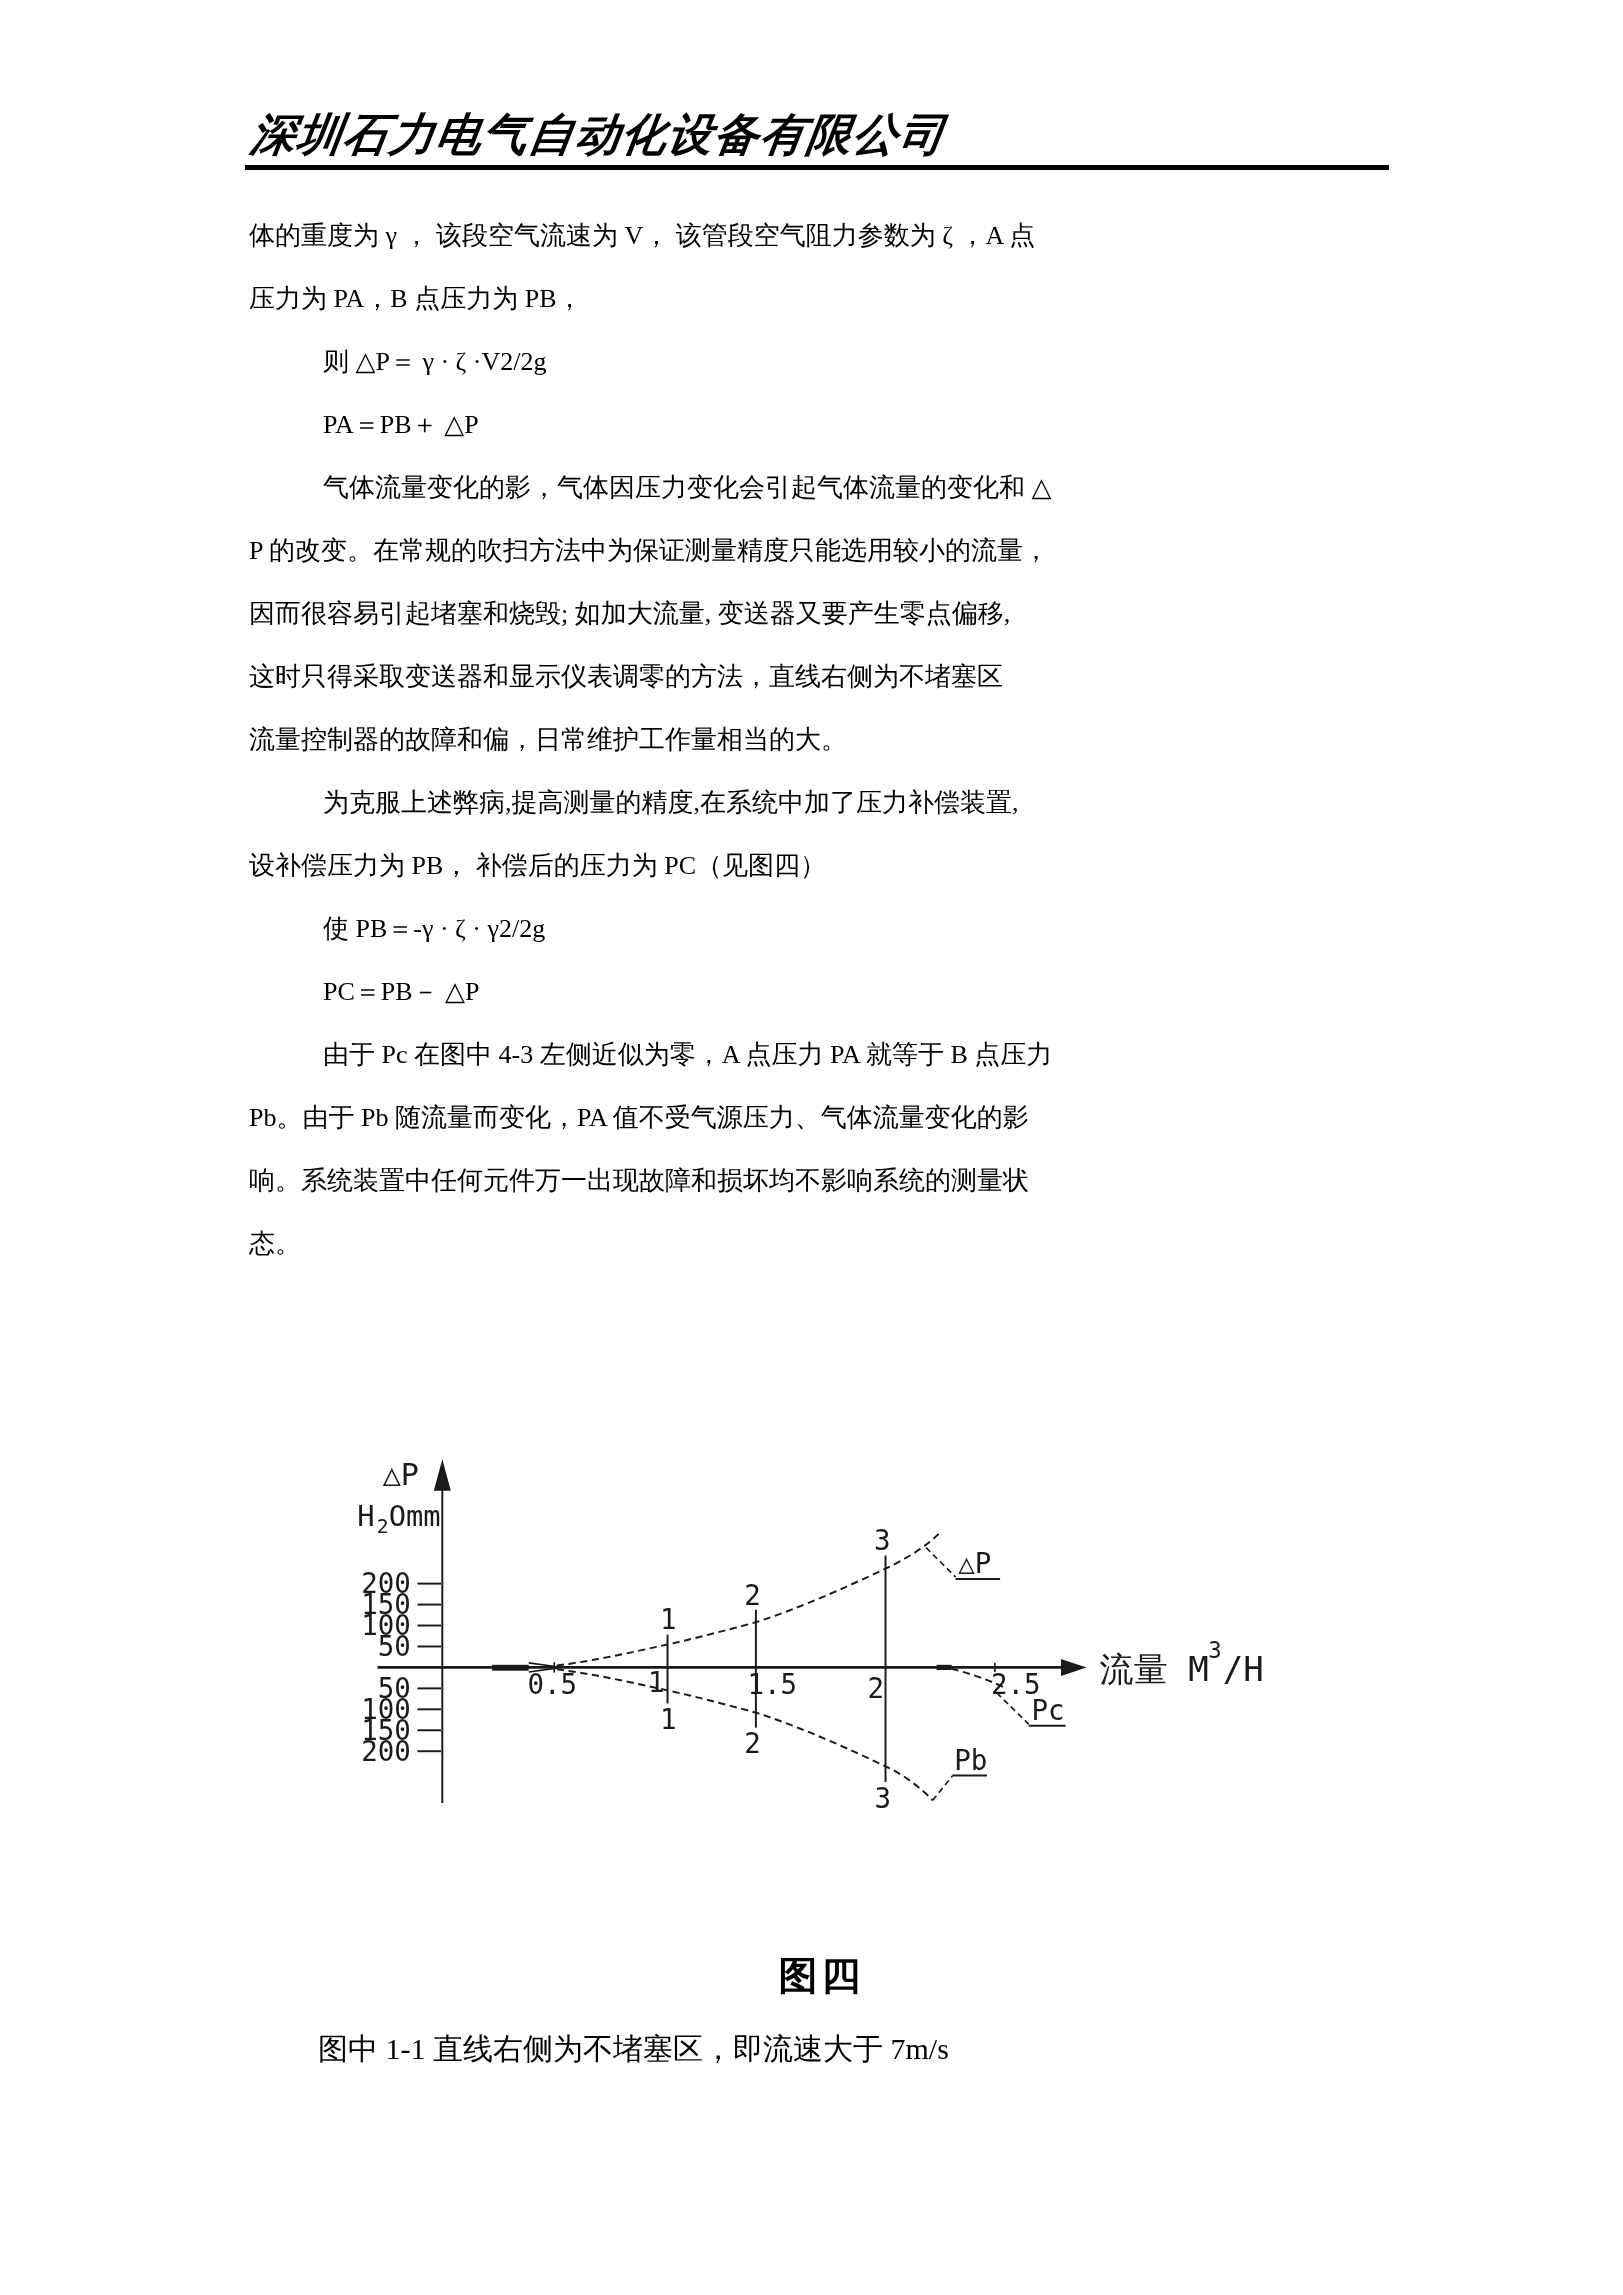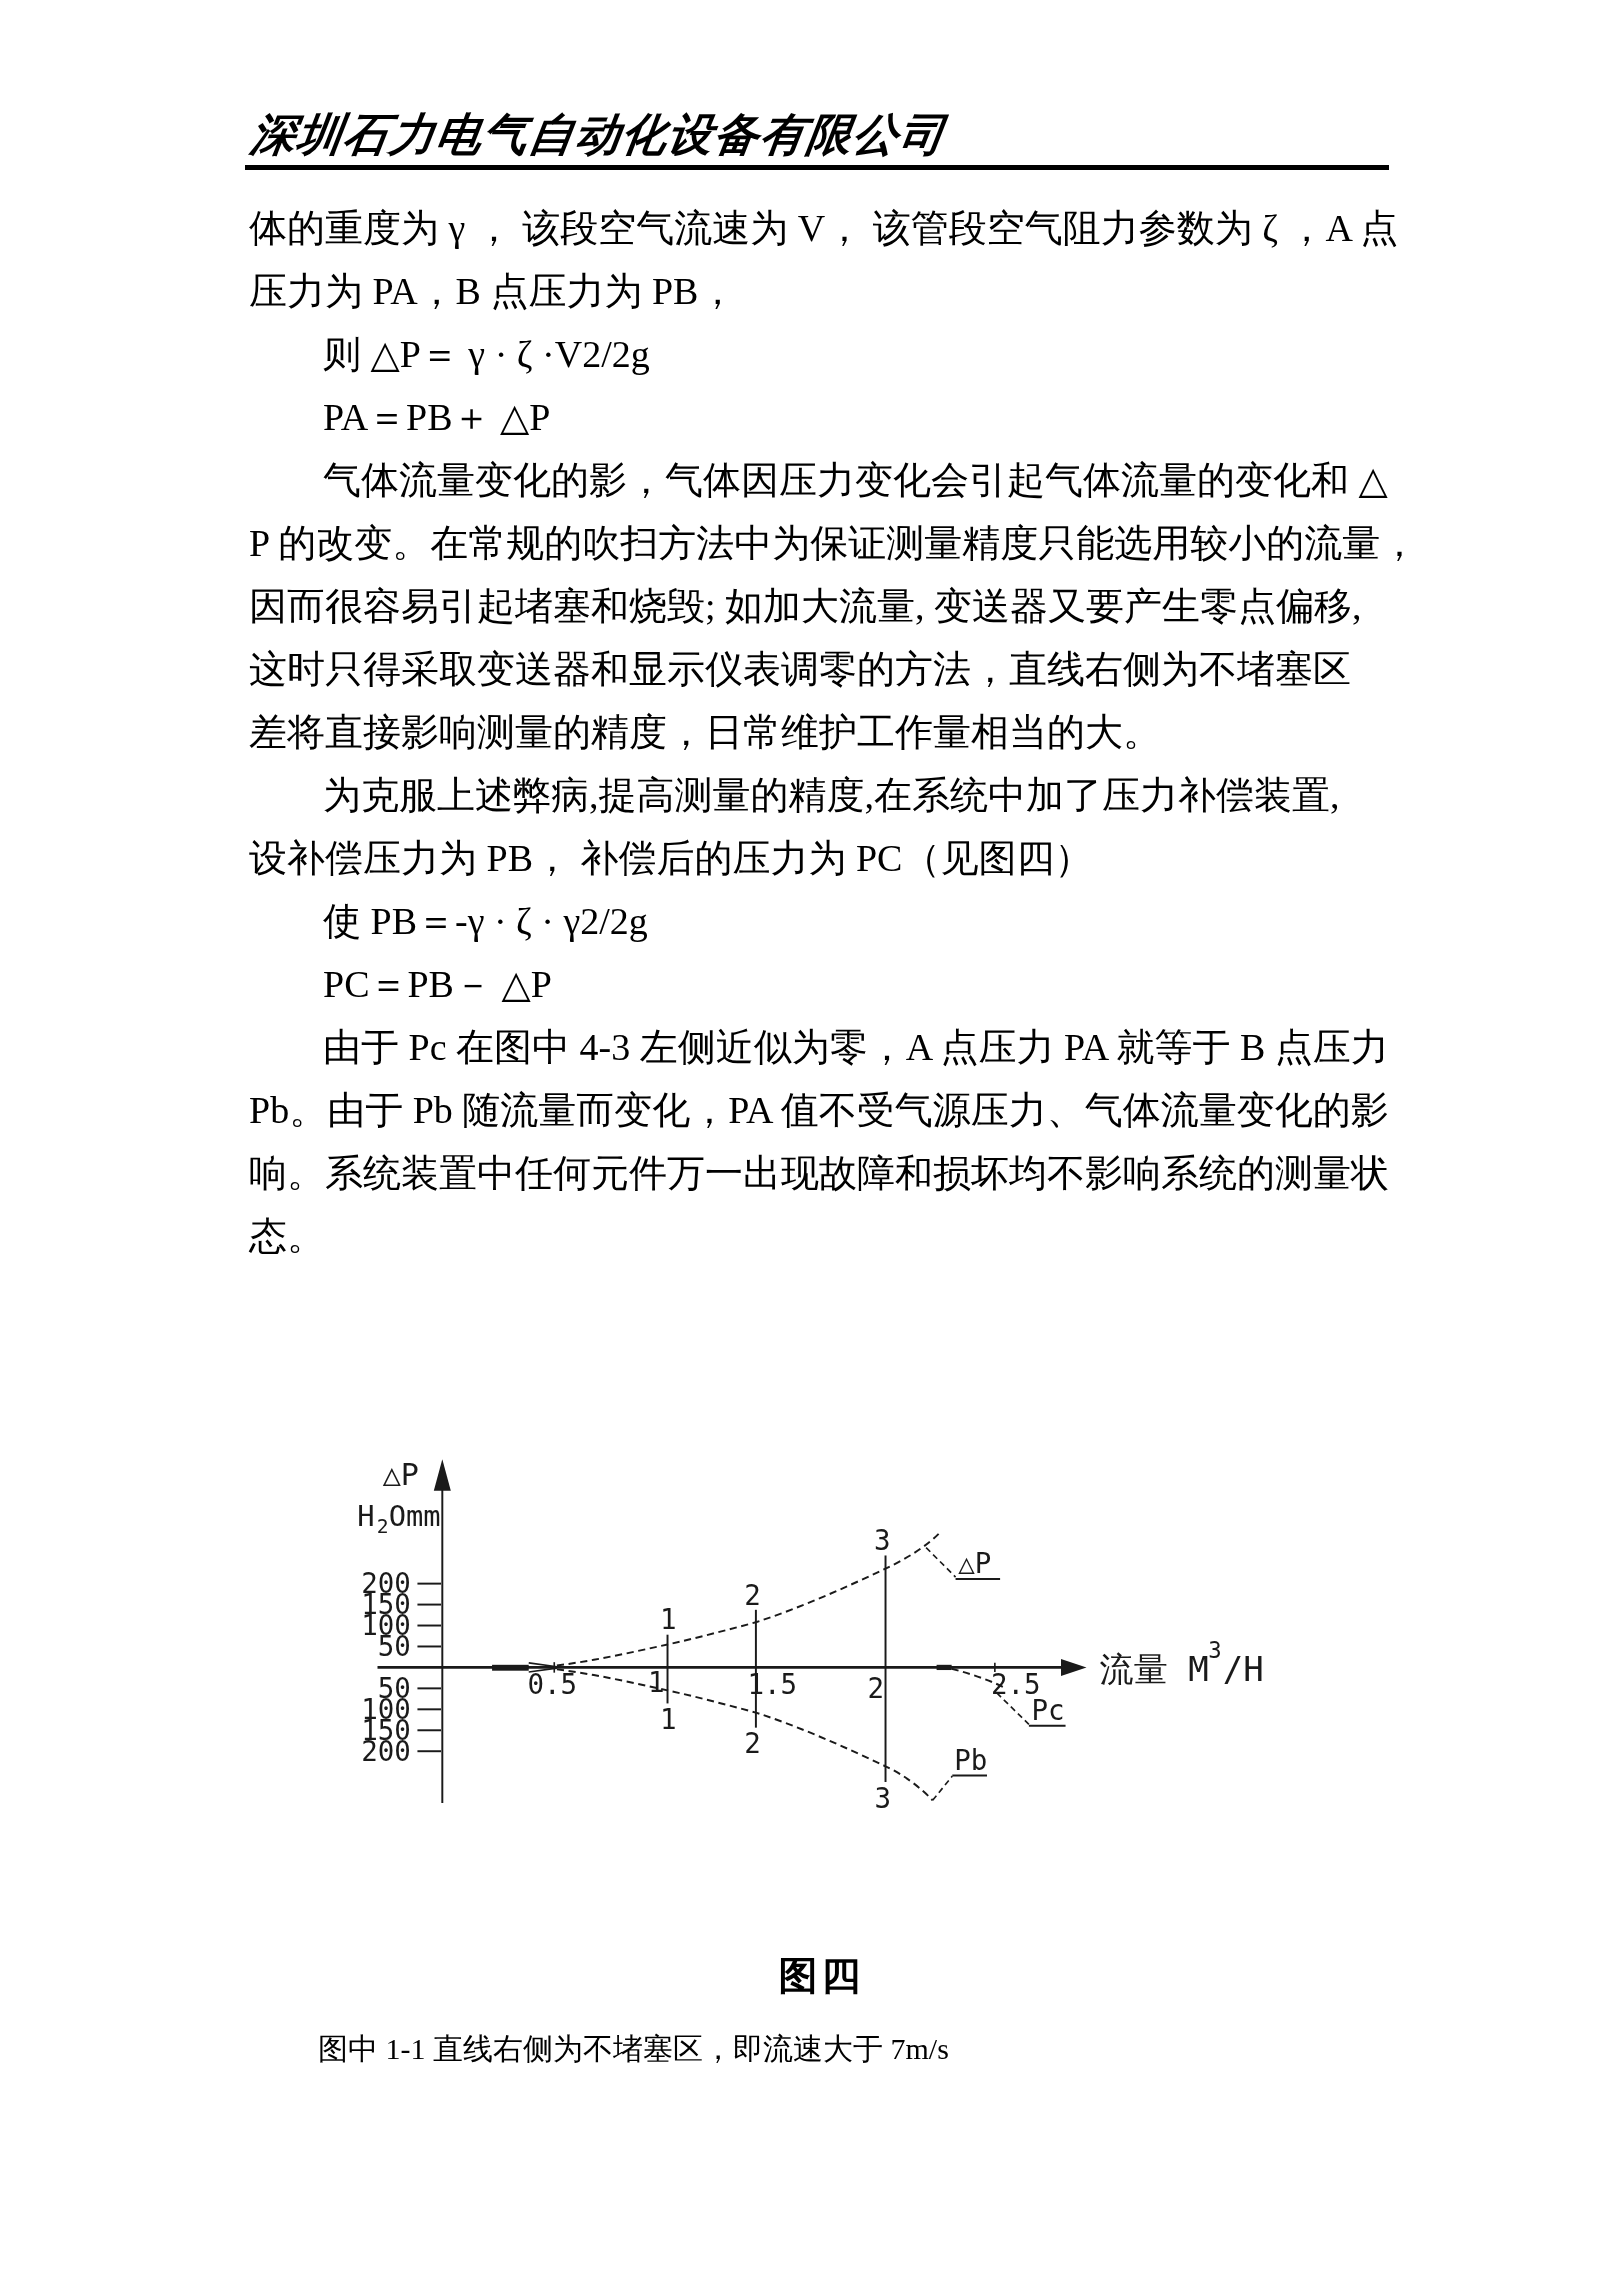--- a/index.html
+++ b/index.html
@@ -10,22 +10,22 @@
   .header-title{
     position:absolute;left:247px;top:105px;
     font-size:45px;font-weight:bold;font-style:italic;
     transform:skewX(-8deg);transform-origin:left bottom;
     letter-spacing:1.3px;white-space:nowrap;
   }
   .header-rule{
     position:absolute;left:245px;top:165px;width:1144px;height:4.6px;background:#000;
   }
   .body-text{
-    position:absolute;left:249px;top:197px;width:1152px;
-    font-size:38px;line-height:63px;letter-spacing:0px;
+    position:absolute;left:249px;top:204px;width:1152px;
+    font-size:26px;line-height:63px;letter-spacing:0px;
   }
   .line{height:63px;white-space:pre;}
   .indent{padding-left:74px;}
   .figure-wrap{position:absolute;left:314px;top:1433px;width:982px;height:406px;}
   svg text{font-family:"DejaVu Sans Mono","Liberation Mono",monospace;fill:#1a1a1a;}
   .stroke{stroke:#1a1a1a;fill:none;}
   .caption{
     position:absolute;left:249px;top:1909px;width:1145px;text-align:center;
     font-size:39px;font-weight:600;line-height:46px;letter-spacing:3.9px;margin-top:44px;
   }
@@ -44,21 +44,21 @@
 
   <div class="body-text">
     <div class="line">体的重度为 γ ， 该段空气流速为 V， 该管段空气阻力参数为 ζ ，A 点</div>
     <div class="line">压力为 PA，B 点压力为 PB，</div>
     <div class="line indent">则 △P＝ γ · ζ ·V2/2g</div>
     <div class="line indent">PA＝PB＋ △P</div>
     <div class="line indent">气体流量变化的影，气体因压力变化会引起气体流量的变化和 △</div>
     <div class="line">P 的改变。在常规的吹扫方法中为保证测量精度只能选用较小的流量，</div>
     <div class="line">因而很容易引起堵塞和烧毁; 如加大流量, 变送器又要产生零点偏移,</div>
     <div class="line">这时只得采取变送器和显示仪表调零的方法，直线右侧为不堵塞区</div>
-    <div class="line">差将直接影响测量的精度，日常维护工作量相当的大。</div>
+    <div class="line">流量控制器的故障和偏，日常维护工作量相当的大。</div>
     <div class="line indent">为克服上述弊病,提高测量的精度,在系统中加了压力补偿装置,</div>
     <div class="line">设补偿压力为 PB， 补偿后的压力为 PC（见图四）</div>
     <div class="line indent">使 PB＝-γ · ζ · γ2/2g</div>
     <div class="line indent">PC＝PB－ △P</div>
     <div class="line indent">由于 Pc 在图中 4-3 左侧近似为零，A 点压力 PA 就等于 B 点压力</div>
     <div class="line">Pb。由于 Pb 随流量而变化，PA 值不受气源压力、气体流量变化的影</div>
     <div class="line">响。系统装置中任何元件万一出现故障和损坏均不影响系统的测量状</div>
     <div class="line">态。</div>
   </div>
 

